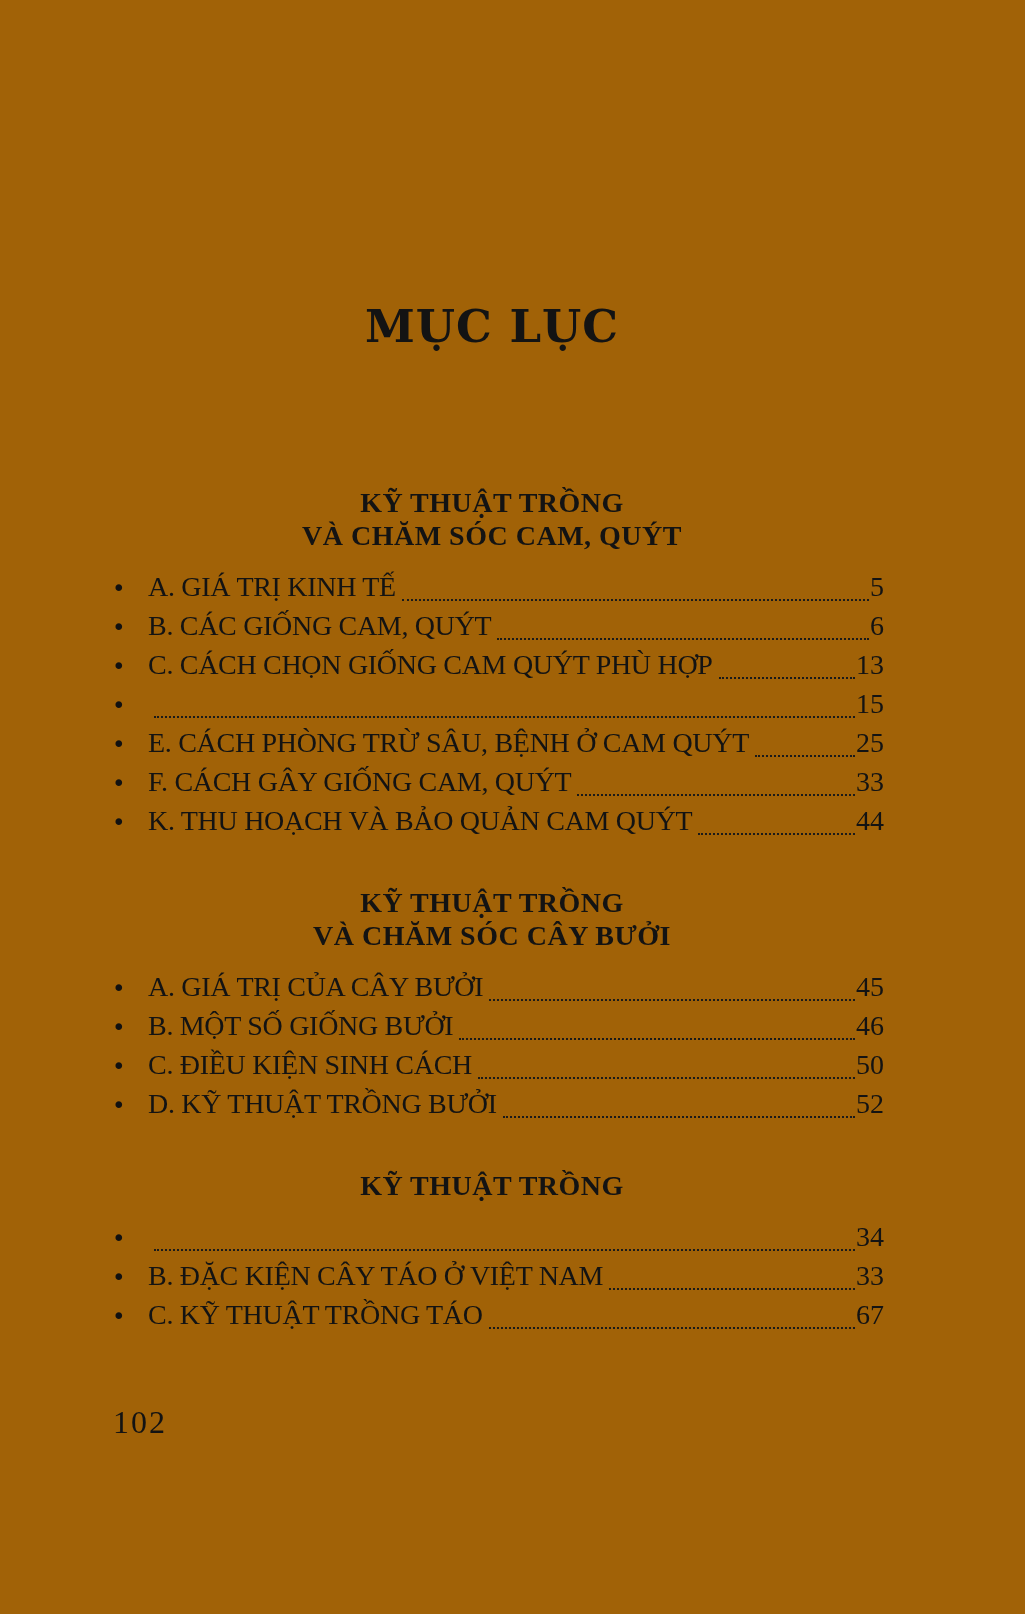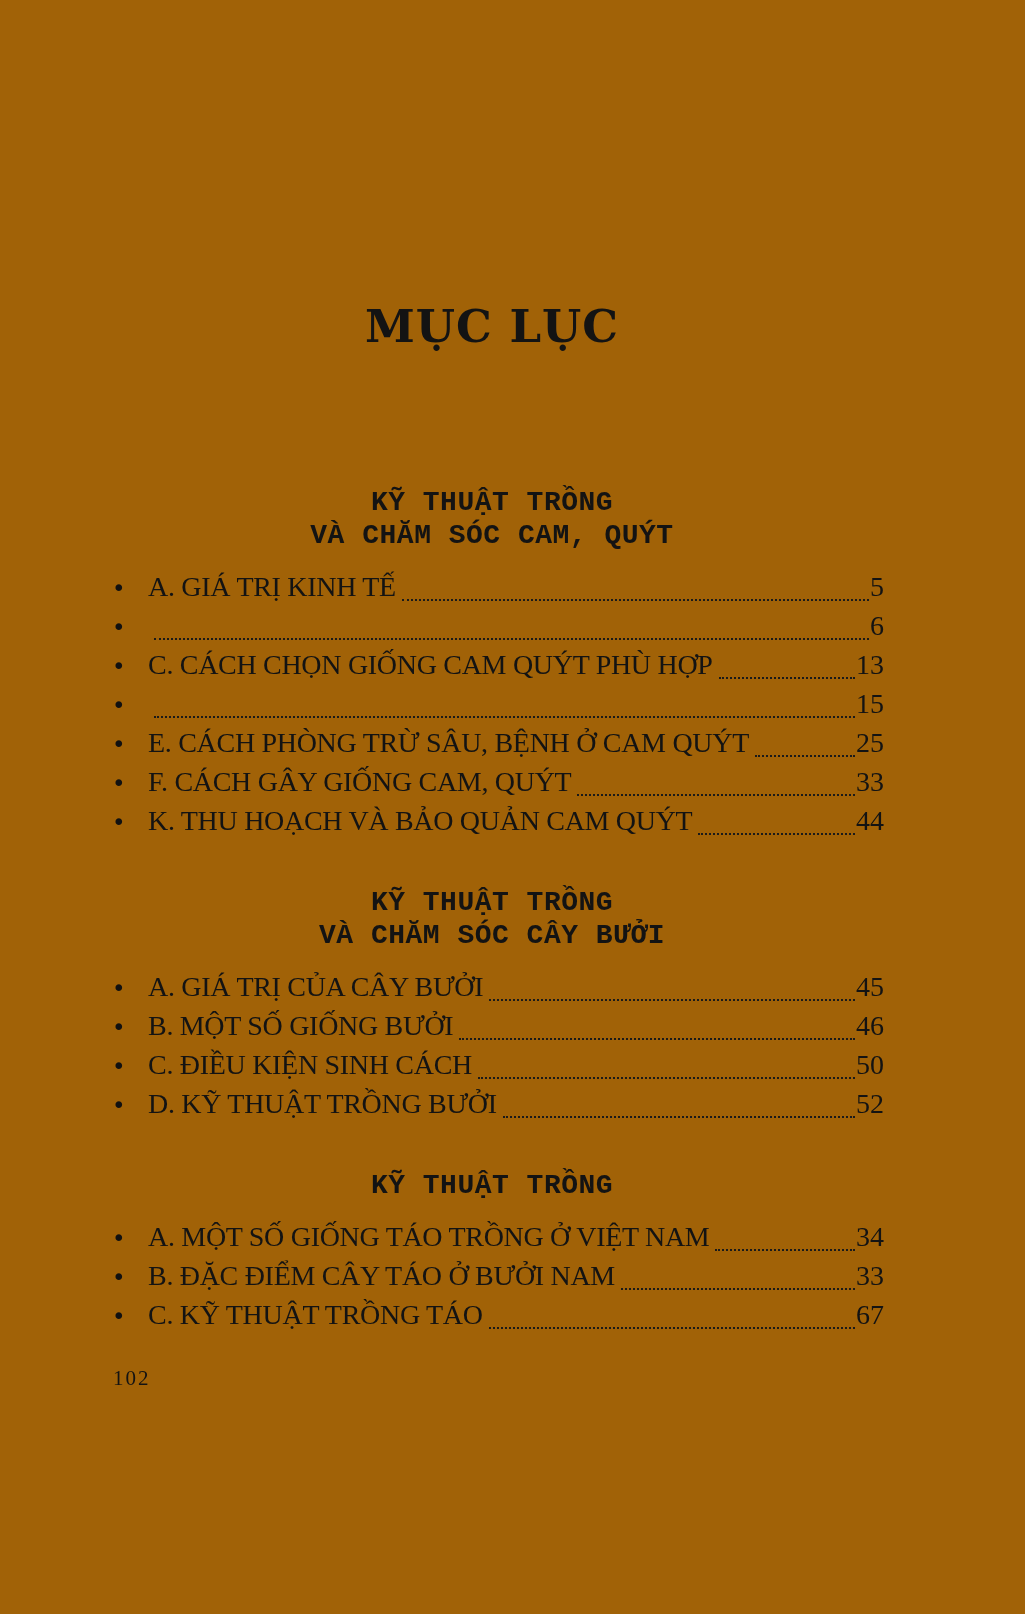--- a/index.html
+++ b/index.html
@@ -29,21 +29,21 @@
     padding-top: 299px;
     text-align: center;
     font-family: "DejaVu Serif", serif;
     font-weight: bold;
     font-size: 45px;
     line-height: 56px;
     letter-spacing: 1px;
   }
   .section-heading {
     margin: 0;
-    font-family: Liberation Mono, monospace;
+    font-family: Liberation Serif, serif;
     font-weight: bold;
     font-size: 28px;
     line-height: 33px;
     text-align: center;
     letter-spacing: 0.5px;
   }
   .section.first .section-heading {
     margin-top: 131px;
   }
   .section.later {
@@ -75,22 +75,22 @@
     margin: 0 1px 9px 6px;
     border-bottom: 2.5px dotted #1a1a1a;
     min-width: 12px;
   }
   .pagenum {
     white-space: nowrap;
   }
   .footer-num {
     position: absolute;
     left: 113px;
-    top: 1366px;
-    font-size: 21px;
+    top: 1404px;
+    font-size: 32px;
     letter-spacing: 2px;
   }
 </style>
 </head>
 <body>
 
 <div class="page">
   <div class="content">
 
     <h1 class="doc-title">MỤC LỤC</h1>
@@ -102,20 +102,21 @@
       </h2>
       <div class="rows">
         <div class="row">
           <span class="bullet">•</span>
           <span class="label">A. GIÁ TRỊ KINH TẾ</span>
           <span class="leader"></span>
           <span class="pagenum">5</span>
         </div>
         <div class="row">
           <span class="bullet">•</span>
+          <span class="label">B. CÁC GIỐNG CAM, QUÝT</span>
           <span class="leader"></span>
           <span class="pagenum">6</span>
         </div>
         <div class="row">
           <span class="bullet">•</span>
           <span class="label">C. CÁCH CHỌN GIỐNG CAM QUÝT PHÙ HỢP</span>
           <span class="leader"></span>
           <span class="pagenum">13</span>
         </div>
         <div class="row">
@@ -177,27 +178,26 @@
       </div>
     </div>
 
     <div class="section later">
       <h2 class="section-heading">
         <span>KỸ THUẬT TRỒNG</span><br>
       </h2>
       <div class="rows">
         <div class="row">
           <span class="bullet">•</span>
-          <span class="label">A. MỘT SỐ GIỐNG TÁO TRỒNG Ở VIỆT NAM</span>
           <span class="leader"></span>
           <span class="pagenum">34</span>
         </div>
         <div class="row">
           <span class="bullet">•</span>
-          <span class="label">B. ĐẶC ĐIỂM CÂY TÁO Ở BƯỞI NAM</span>
+          <span class="label">B. ĐẶC KIỆN CÂY TÁO Ở VIỆT NAM</span>
           <span class="leader"></span>
           <span class="pagenum">33</span>
         </div>
         <div class="row">
           <span class="bullet">•</span>
           <span class="label">C. KỸ THUẬT TRỒNG TÁO</span>
           <span class="leader"></span>
           <span class="pagenum">67</span>
         </div>
       </div>

